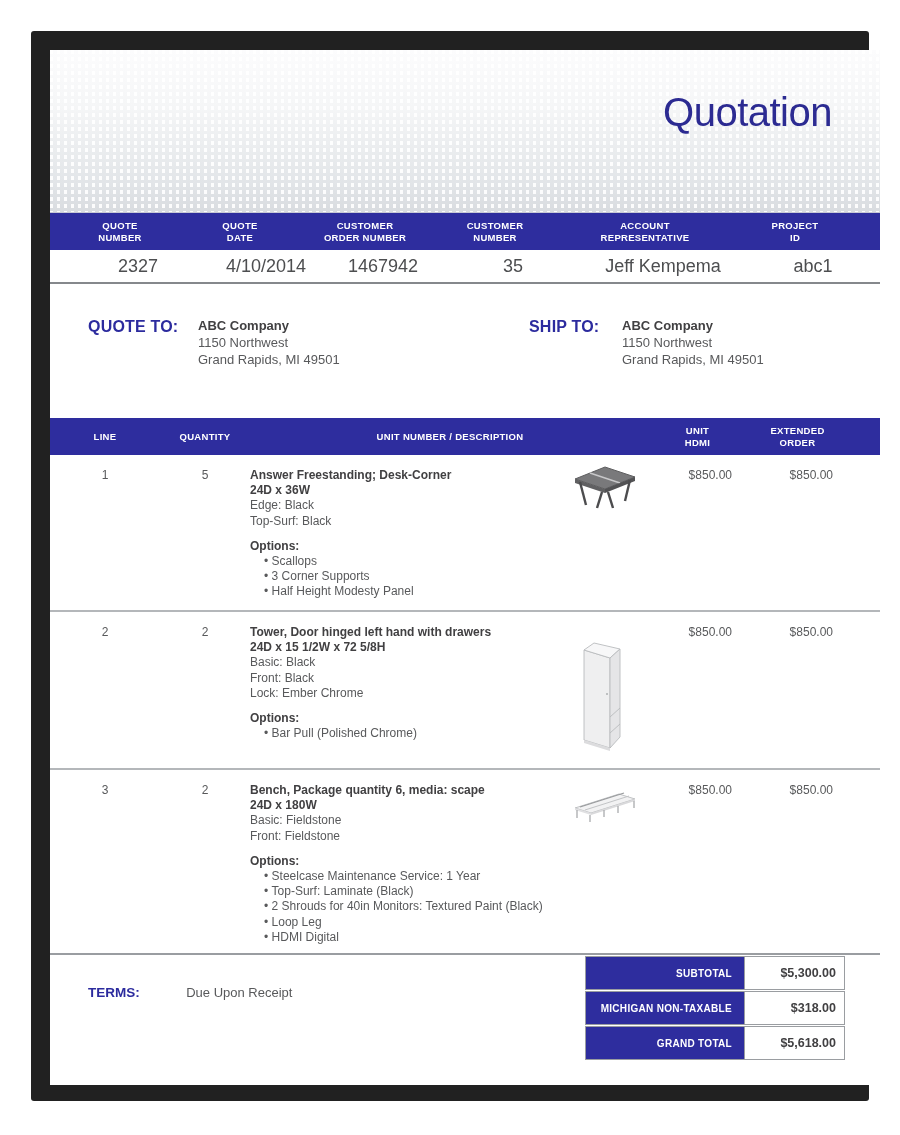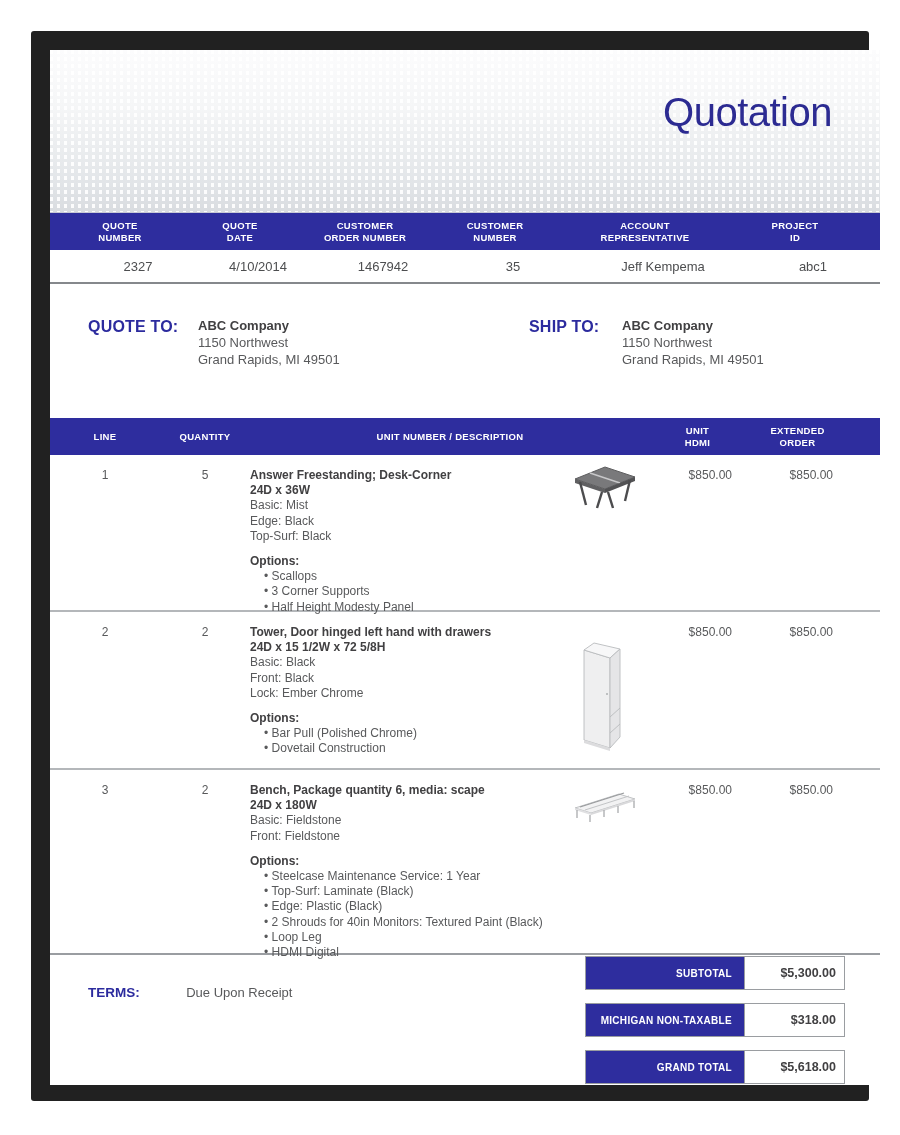--- a/index.html
+++ b/index.html
@@ -22,21 +22,21 @@
     mask-size:7px 100%; }
   .banner-title { position:absolute; right:48px; top:40px; font-size:40px;
     letter-spacing:-0.5px; color:#2c2b92; font-weight:500; }
 
   
   .info-grid { display:grid; grid-template-columns:140px 100px 150px 110px 190px 110px; }
   .info-header { background:#2e2d9e; height:38px; align-items:center; border-top:1px solid #c7c9d6; }
   .info-label { color:#ffffff; font-size:9.5px; font-weight:700; letter-spacing:0.3px;
     text-align:center; line-height:11.5px; white-space:pre-line; text-transform:uppercase; }
   .info-values { height:34px; align-items:center; border-bottom:2px solid #85888c; }
-  .info-value { text-align:center; font-size:13px; color:#4d4e50;margin-left:36px; }
+  .info-value { text-align:center; font-size:18px; color:#4d4e50;margin-left:36px; }
 
   
   .addresses { position:relative; height:134px; }
   .addr-label { position:absolute; font-size:16px; font-weight:700; color:#2c2b9e;
     letter-spacing:0.2px; }
   .addr-block { position:absolute; font-size:13px; color:#58595b; line-height:17px; }
   .addr-company { font-weight:700; color:#414042; }
 
   
   .items-header { display:grid; grid-template-columns:110px 90px 400px 95px 105px;
@@ -58,21 +58,21 @@
   .thumb-cell.tower { padding-top:24px; }
   .thumb-cell.bench { padding-top:20px; }
   .row-h1 { height:157px; } .row-h2 { height:158px; } .row-h3 { height:185px; }
 
   
   .footer { position:relative; height:128px; }
   .terms { position:absolute; left:38px; top:28px; }
   .terms-label { font-size:13.5px; font-weight:700; color:#2c2b9e; display:inline-block; }
   .terms-value { font-size:13px; color:#58595b; display:inline-block; margin-left:42px; }
   .totals { position:absolute; left:535px; top:1px; width:260px;
-    display:flex; flex-direction:column; gap:13px; }
+    display:flex; flex-direction:column; gap:1px; }
   .totals-row { display:flex; height:34px; }
   .totals-label { width:160px; background:#2e2d9e; border:1px solid #9a9da1;
     color:#ffffff; font-size:10px; font-weight:700; letter-spacing:0.3px;
     display:flex; align-items:center; justify-content:flex-end; padding-right:12px;
     text-transform:uppercase; }
   .totals-value { width:100px; background:#ffffff; border:1px solid #9a9da1; border-left:none;
     color:#414042; font-size:12.5px; font-weight:700;
     display:flex; align-items:center; justify-content:flex-end; padding-right:8px; }
 </style>
 </head>
@@ -133,21 +133,20 @@
     <div class="col">EXTENDED
 ORDER</div>
   </div>
 
   <div class="item-row row-h1">
     <div class="cell center">1</div>
     <div class="cell center">5</div>
     <div class="cell">
       <div class="item-title">Answer Freestanding; Desk-Corner</div>
       <div class="item-dims">24D x 36W</div>
-      <div>Basic: Mist</div>
       <div>Edge: Black</div>
       <div>Top-Surf: Black</div>
       <div class="options-label">Options:</div>
       <ul class="options-list">
         <li>Scallops</li>
         <li>3 Corner Supports</li>
         <li>Half Height Modesty Panel</li>
       </ul>
     </div>
     <div class="thumb-cell">
@@ -171,21 +170,20 @@
     <div class="cell center">2</div>
     <div class="cell">
       <div class="item-title">Tower, Door hinged left hand with drawers</div>
       <div class="item-dims">24D x 15 1/2W x 72 5/8H</div>
       <div>Basic: Black</div>
       <div>Front: Black</div>
       <div>Lock: Ember Chrome</div>
       <div class="options-label">Options:</div>
       <ul class="options-list">
         <li>Bar Pull (Polished Chrome)</li>
-        <li>Dovetail Construction</li>
       </ul>
     </div>
     <div class="thumb-cell tower">
       <svg width="50" height="118" viewBox="0 0 50 118">
         <polygon points="4,14 30,22 30,112 4,104" fill="#efeff0" stroke="#b9bbbd" stroke-width="0.9"></polygon>
         <polygon points="4,14 14,7 40,13 30,22" fill="#f7f7f8" stroke="#b9bbbd" stroke-width="0.9"></polygon>
         <polygon points="30,22 40,13 40,101 30,112" fill="#e5e5e7" stroke="#b9bbbd" stroke-width="0.9"></polygon>
         <line x1="30" y1="81" x2="40" y2="72" stroke="#b9bbbd" stroke-width="0.9"></line>
         <line x1="30" y1="97" x2="40" y2="88" stroke="#b9bbbd" stroke-width="0.9"></line>
         <circle cx="27" cy="58" r="1" fill="#aeb0b2"></circle>
@@ -201,21 +199,20 @@
     <div class="cell center">2</div>
     <div class="cell">
       <div class="item-title">Bench, Package quantity 6, media: scape</div>
       <div class="item-dims">24D x 180W</div>
       <div>Basic: Fieldstone</div>
       <div>Front: Fieldstone</div>
       <div class="options-label">Options:</div>
       <ul class="options-list">
         <li>Steelcase Maintenance Service: 1 Year</li>
         <li>Top-Surf: Laminate (Black)</li>
-        <li>Edge: Plastic (Black)</li>
         <li>2 Shrouds for 40in Monitors: Textured Paint (Black)</li>
         <li>Loop Leg</li>
         <li>HDMI Digital</li>
       </ul>
     </div>
     <div class="thumb-cell bench">
       <svg width="64" height="36" viewBox="0 0 64 36">
         <polygon points="2,18 46,4 62,9 18,23" fill="#f2f2f3" stroke="#b9bbbd" stroke-width="0.9"></polygon>
         <line x1="7" y1="17" x2="51" y2="3" stroke="#9a9c9e" stroke-width="1.3"></line>
         <line x1="12" y1="20" x2="56" y2="6" stroke="#c2c4c6" stroke-width="1"></line>

